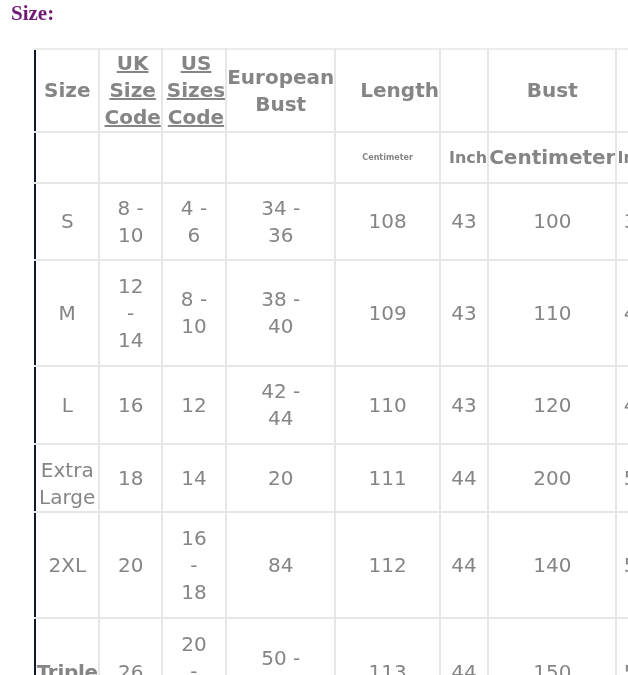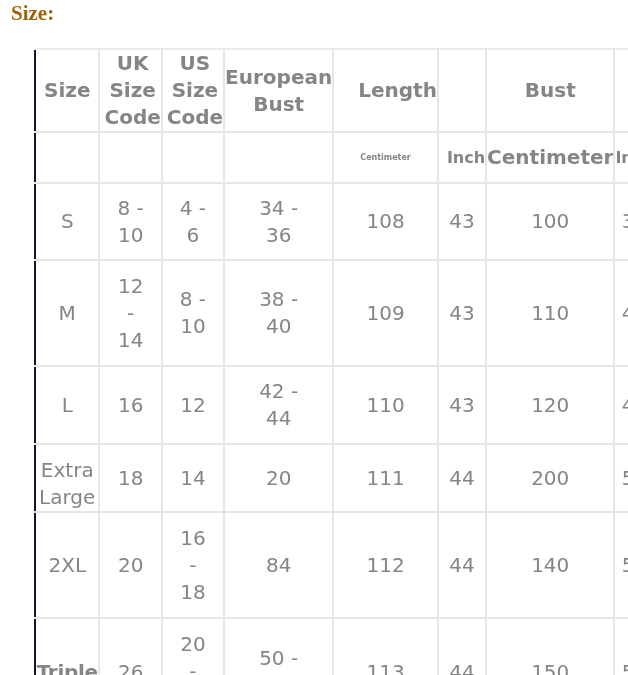--- a/index.html
+++ b/index.html
@@ -1,36 +1,36 @@
 <!DOCTYPE html>
 <html><head>
 <meta charset="utf-8">
 <style>
   html, body { margin: 0; padding: 0; background: #ffffff; }
   body { width: 628px; height: 675px; position: relative; overflow: hidden; font-family: "DejaVu Sans", sans-serif; }
   .page-title {
     position: absolute; left: 11px; top: 0px;
-    font-family: "Liberation Serif", serif; font-weight: bold; font-size: 21px; color: #a16207;
+    font-family: "Liberation Serif", serif; font-weight: bold; font-size: 21px; color: #701a75;
     line-height: 26px;
   }
   .size-table {
     position: absolute; left: 34px; top: 48px;
     border-collapse: collapse; table-layout: fixed;
   }
   .size-table td {
     border: 2px solid #e6e6e6; padding: 0; text-align: center; vertical-align: middle;
     color: #858585; font-size: 20px; line-height: 27px; overflow: hidden;
   }
   .size-table tr.last td { border-bottom: none; }
   .size-table td.right-open { border-right: none; }
   .size-table tr.first td { border-top: 2px solid #ececec; }
   .size-table td:first-child { border-left: 2px solid #0f172a; }
   .hdr { color: #111; font-weight: bold; }
   .hdr-lg { font-size: 15px; }
-  .hdr-sm { font-size: 8px; line-height: 13px; text-align: left; padding-left: 4px !important; }
+  .hdr-sm { font-size: 8px; line-height: 13px; text-align: left; padding-left: 4px !important; text-decoration: underline; }
   .hdr-xs { font-size: 7px; }
   .hdr-md { font-size: 9px; }
   .lbl-sm { color: #111; font-weight: normal; font-size: 8px; line-height: 11px; }
   .lbl-xs { color: #111; font-weight: bold; font-size: 7px; line-height: 10px; letter-spacing: -0.3px; }
   .val { white-space: pre-line; }
   .size-label { font-size: 20px; }
 </style>
 </head>
 <body>
 
@@ -44,21 +44,21 @@
       <col style="width:68px">
     <col style="width:95px">
       <col style="width:68px">
       <col style="width:83px">
       <col style="width:58px">
   </colgroup>
   <tbody>
       <tr class="first" style="height:51px">
     <td class="hdr hdr-lg">Size</td>
     <td class="hdr hdr-sm">UK Size Code</td>
-    <td class="hdr hdr-sm">US Size Code</td>
+    <td class="hdr hdr-sm">US Sizes Code</td>
     <td class="hdr hdr-xs">European Bust</td>
     <td class="hdr hdr-md" style="text-align:right;padding-left:24px">Length</td>
     <td></td>
     <td class="hdr hdr-lg">Bust</td>
     <td class="right-open"></td>
   </tr>
   <tr style="height:51px">
     <td></td>
     <td></td>
     <td></td>

